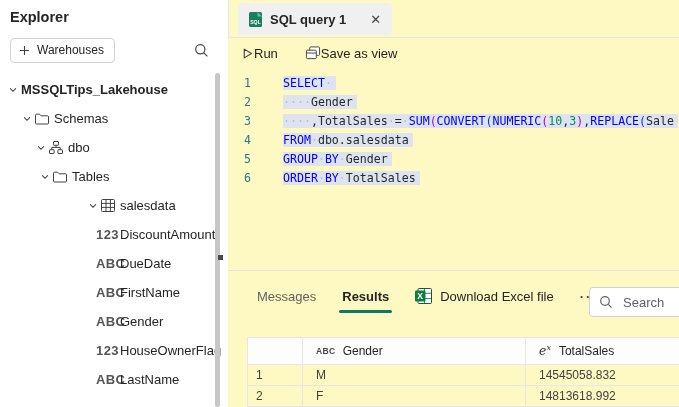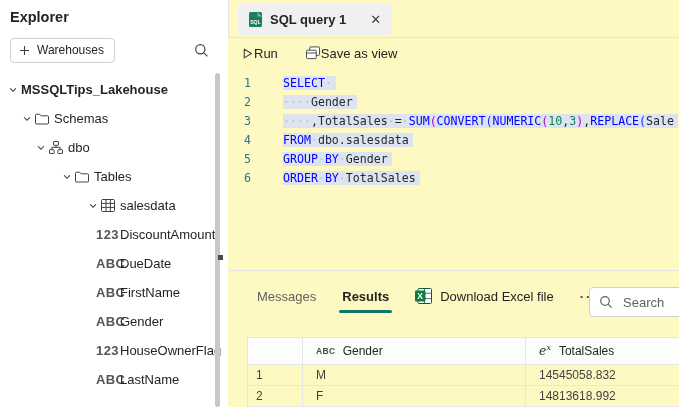--- a/index.html
+++ b/index.html
@@ -121,21 +121,21 @@
           <span class="tw-ic">
             <svg width="14" height="13" viewBox="0 0 14 13">
               <rect x="4.5" y="0.5" width="5" height="3.8" rx="0.5" fill="none" stroke="#424242"></rect>
               <rect x="0.5" y="8.7" width="4.6" height="3.8" rx="0.5" fill="none" stroke="#424242"></rect>
               <rect x="8.9" y="8.7" width="4.6" height="3.8" rx="0.5" fill="none" stroke="#424242"></rect>
               <path d="M7 4.3 V6.4 M2.8 8.7 V6.4 H11.2 V8.7" fill="none" stroke="#424242"></path>
             </svg>
           </span>
           <span class="tw-label">dbo</span>
         </div>
-        <div class="tree-row" style="padding-left: 62px;">
+        <div class="tree-row" style="padding-left: 40px;">
           <span class="tw-chev">
             <svg width="10" height="10" viewBox="0 0 10 10">
               <path d="M2.4 3.7 L5 6.3 L7.6 3.7" fill="none" stroke="#424242" stroke-width="1.1" stroke-linecap="round"></path>
             </svg>
           </span>
           <span class="tw-ic">
             <svg width="14" height="12" viewBox="0 0 14 12">
               <path d="M0.5 2.2 a1 1 0 0 1 1-1 h3.1 l1.5 1.6 h6.4 a1 1 0 0 1 1 1 v6.2 a1 1 0 0 1 -1 1 h-11 a1 1 0 0 1 -1-1 Z" fill="none" stroke="#424242"></path>
             </svg>
           </span>

